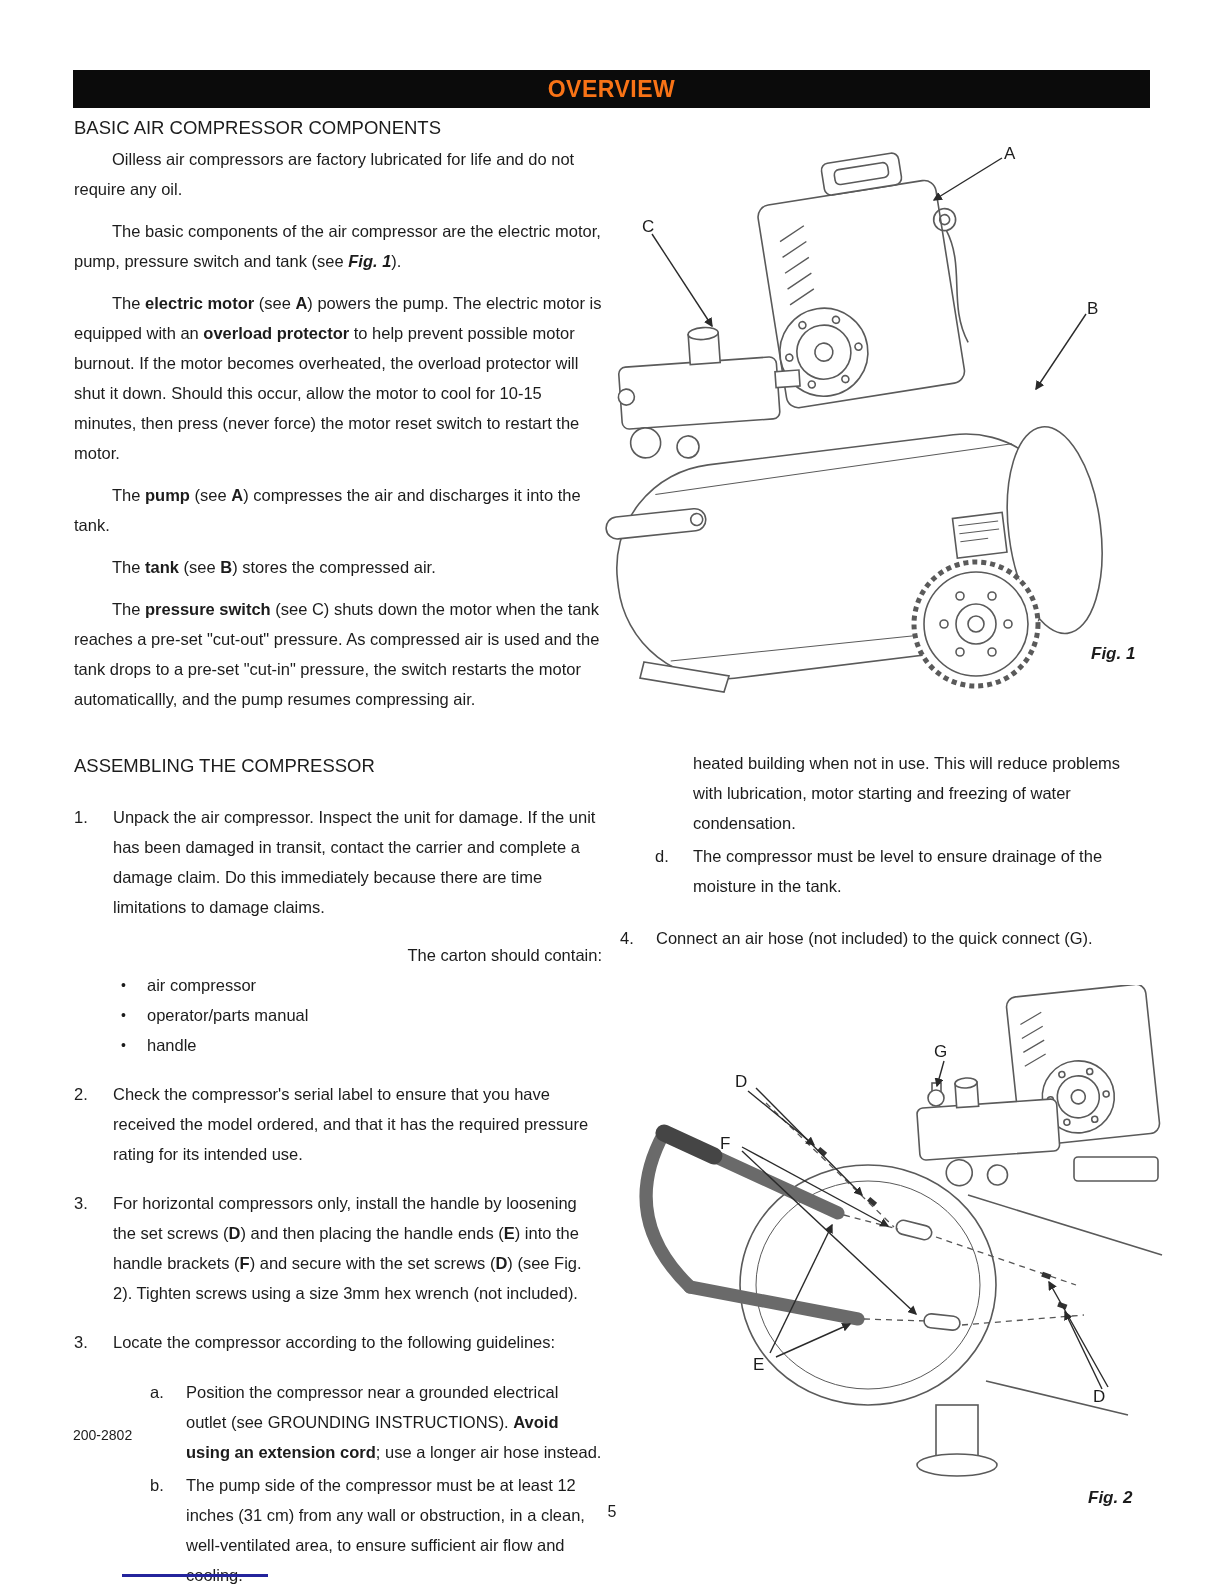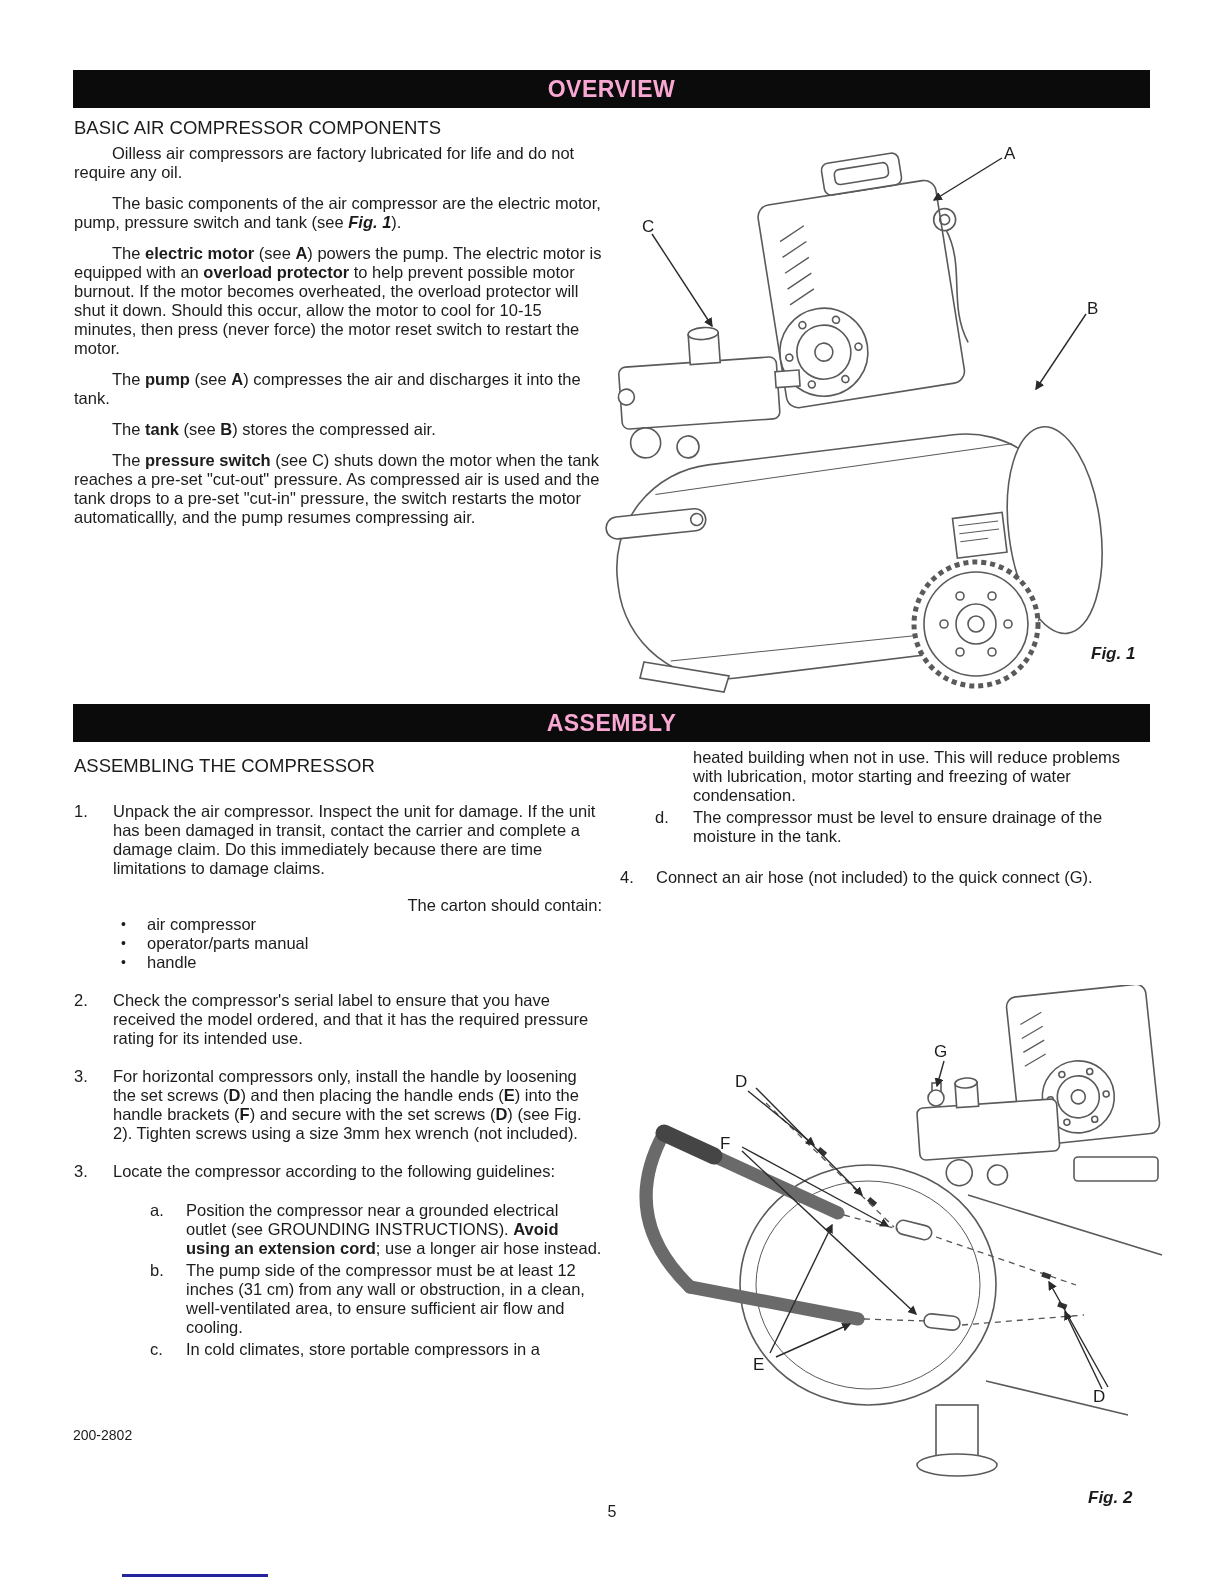--- a/index.html
+++ b/index.html
@@ -1,21 +1,21 @@
 <!DOCTYPE html>
 <html><head>
 <meta charset="utf-8">
 <style>
   html,body{margin:0;padding:0;}
   body{width:1224px;height:1584px;background:#ffffff;font-family:"Liberation Sans", sans-serif;color:#1c1c1c;}
   .page{position:relative;width:1224px;height:1584px;overflow:hidden;background:#fff;}
-  .banner{position:absolute;left:73px;width:1077px;height:38px;background:#0b0b0b;color:#f9a8d4;
+  .banner{position:absolute;left:73px;width:1077px;height:38px;background:#0b0b0b;color:#f97316;
           font-size:23px;font-weight:bold;text-align:center;line-height:38px;letter-spacing:.5px;}
   .h1{position:absolute;left:74px;font-size:18.5px;font-weight:normal;}
-  .col{position:absolute;font-size:16.5px;line-height:19px;}
+  .col{position:absolute;font-size:16.5px;line-height:30px;}
   .para{margin:0 0 12px 0;text-indent:38px;}
   .oli{display:flex;margin-bottom:19px;}
   .oli .num{width:39px;flex:none;}
   .oli .body{flex:1;}
   .carton-intro{margin-top:18px;text-align:right;}
   .brow{display:flex;margin-left:8px;}
   .brow .bchar{width:26px;flex:none;font-size:14px;}
   .sub{display:flex;margin-left:37px;margin-top:3px;}
   .sub .snum{width:36px;flex:none;}
   .sub .sbody{flex:1;}
@@ -118,21 +118,20 @@
         <path d="M482,180 L432,255" marker-end="url(#arr1)"></path>
         <path d="M48,100 L108,192" marker-end="url(#arr1)"></path>
       </g>
     </svg>
     <div class="fig-label" style="left:400px;top:10px;">A</div>
     <div class="fig-label" style="left:483px;top:165px;">B</div>
     <div class="fig-label" style="left:38px;top:83px;">C</div>
     <div class="fig-caption" style="left:487px;top:510px;">Fig. 1</div>
   </div>
 
-  <div class="banner" style="top:704px;">ASSEMBLY</div>
 
   <div class="h1" style="top:755px;">ASSEMBLING THE COMPRESSOR</div>
 
   <div class="col" style="left:74px;top:802px;width:528px;">
 
     <div class="oli">
       <div class="num">1.</div>
       <div class="body">
         <div><span>Unpack the air compressor. Inspect the unit for damage. If the unit has been damaged in transit, contact the carrier and complete a damage claim. Do this immediately because there are time limitations to damage claims.</span></div>
         <div class="carton-intro">The carton should contain:</div>

